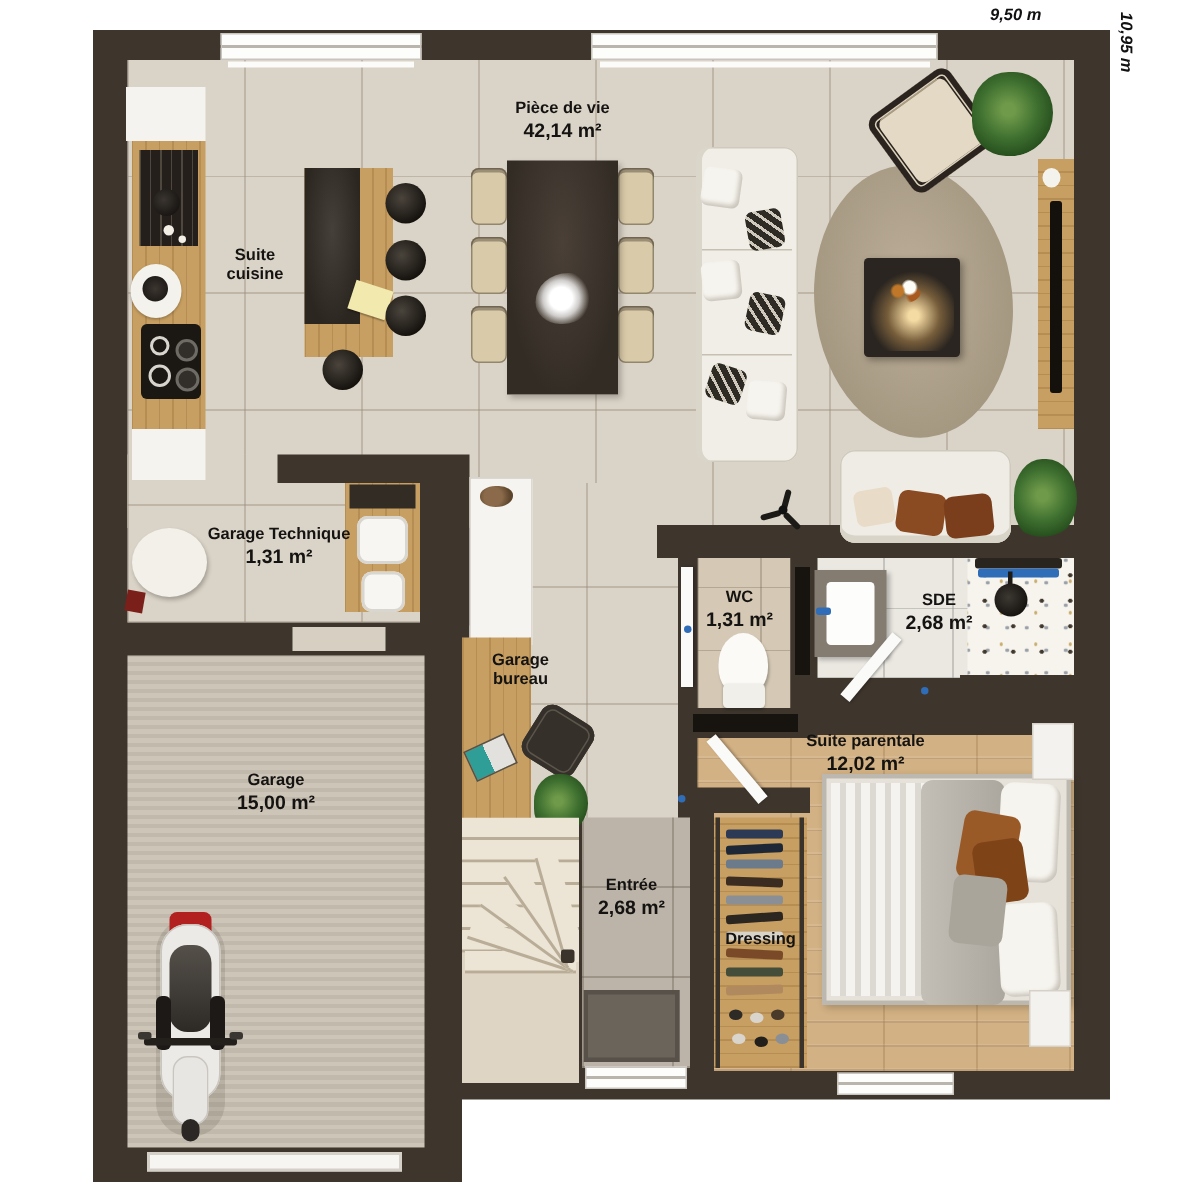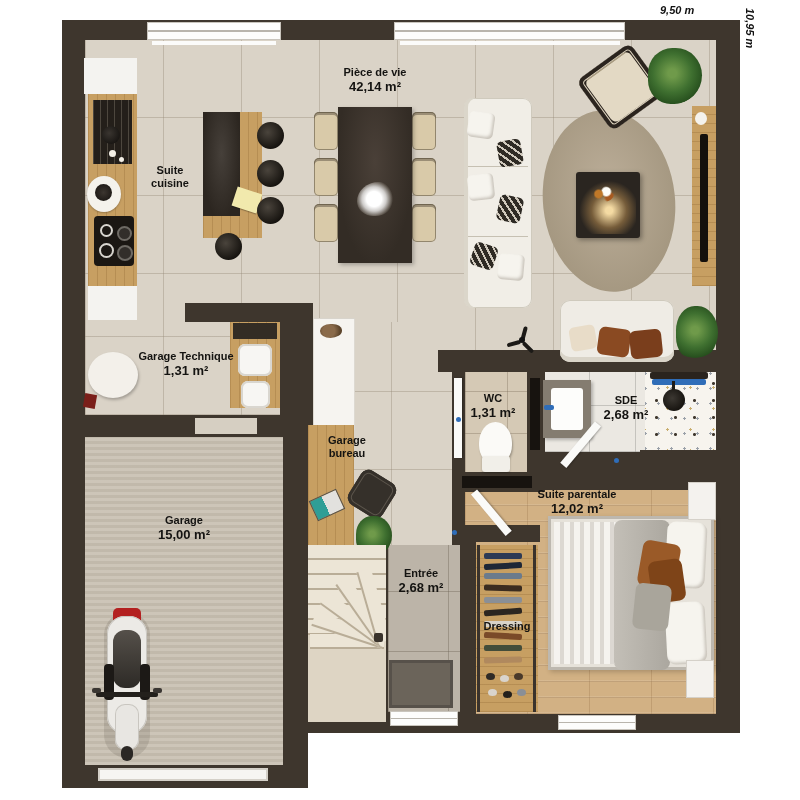--- a/index.html
+++ b/index.html
@@ -257,21 +257,21 @@
     <span class="rarea">1,31 m²</span>
   </div>
   <div class="room-label" style="left:626px;top:394px">
     <span class="rname">SDE</span>
     <span class="rarea">2,68 m²</span>
   </div>
   <div class="room-label" style="left:577px;top:488px">
     <span class="rname">Suite parentale</span>
     <span class="rarea">12,02 m²</span>
   </div>
-  <div class="room-label" style="left:421px;top:567px">
+  <div class="room-label" style="left:421px;top:584px">
     <span class="rname">Entrée</span>
     <span class="rarea">2,68 m²</span>
   </div>
   <div class="room-label" style="left:507px;top:620px">
     <span class="rname">Dressing</span>
 
   </div>
 
   <div class="dim" style="left:660px;top:4px;width:78px;text-align:left">9,50 m</div>
   <div class="dim" style="left:744px;top:8px;writing-mode:vertical-rl">10,95 m</div>

